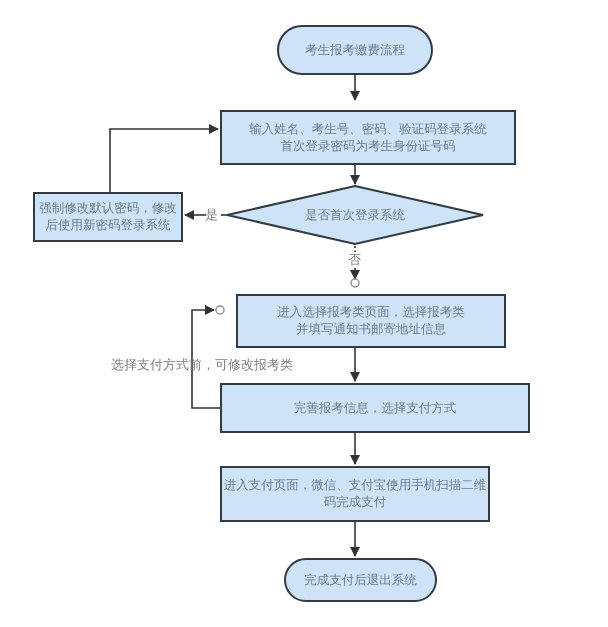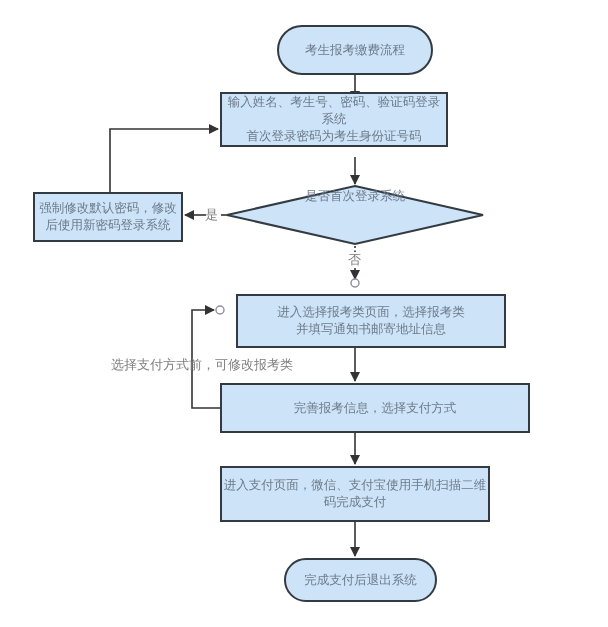--- a/index.html
+++ b/index.html
@@ -41,21 +41,21 @@
     border: 2px solid var(--node-border, #333a42);
     display: flex;
     align-items: center;
     justify-content: center;
     text-align: center;
   }
   .terminator { border-radius: 25px; }
   .decision-label-box {
     position: absolute;
     display: flex;
-    align-items: flex-start;
+    align-items: center;
     justify-content: center;
     text-align: center;
     background: transparent;
     border: none;
   }
   .node-text {
     font-size: 12.5px;
     line-height: 17px;
     color: var(--node-text, #6c7b8a);
     white-space: pre-line;
@@ -100,21 +100,21 @@
     <circle class="handle" cx="355" cy="283" r="4"></circle>
     <circle class="handle" cx="220" cy="310" r="4"></circle>
     <circle class="handle" cx="490" cy="310" r="4"></circle>
     <circle class="handle" cx="355" cy="337" r="4"></circle>
   </svg>
 
   <div class="node terminator" style="left:277px; top:25px; width:156px; height:50px;">
     <span class="node-text">考生报考缴费流程</span>
   </div>
 
-  <div class="node" style="left:220px; top:92px; width:228px; height:55px;">
+  <div class="node" style="left:220px; top:110px; width:296px; height:55px;">
     <span class="node-text">输入姓名、考生号、密码、验证码登录系统
 首次登录密码为考生身份证号码</span>
   </div>
 
   <div class="decision-label-box" style="left:227px; top:188px; width:256px; height:54px;">
     <span class="node-text">是否首次登录系统</span>
   </div>
 
   <div class="node" style="left:33px; top:192px; width:150px; height:50px;">
     <span class="node-text">强制修改默认密码，修改

